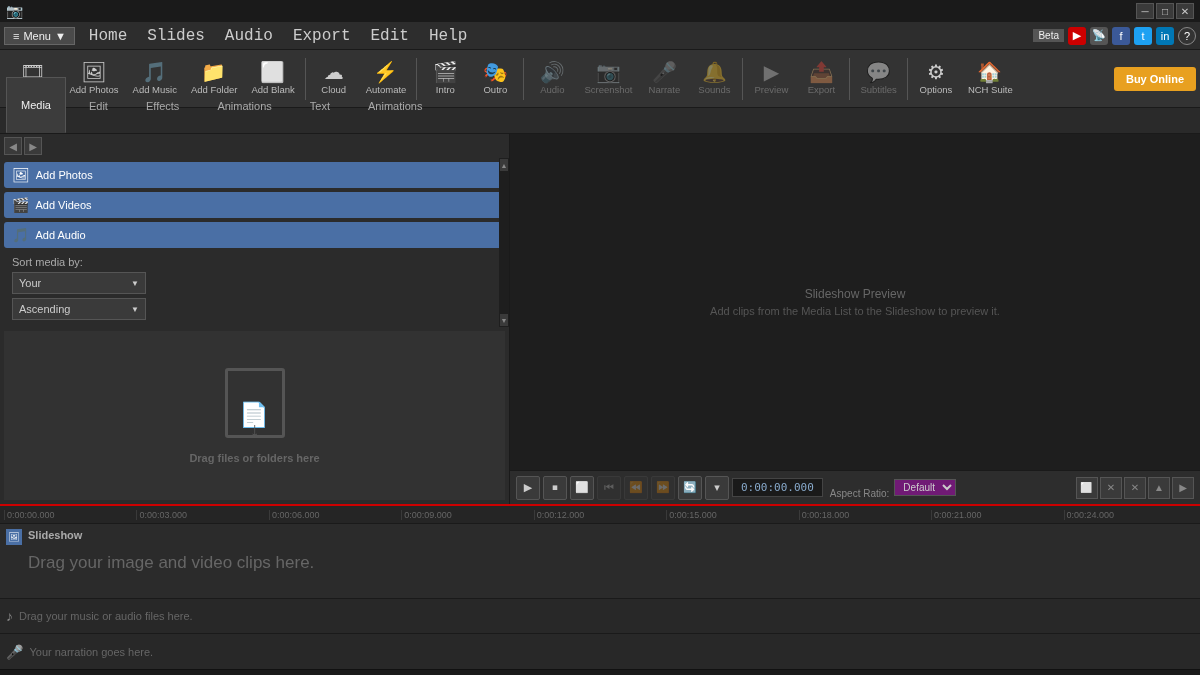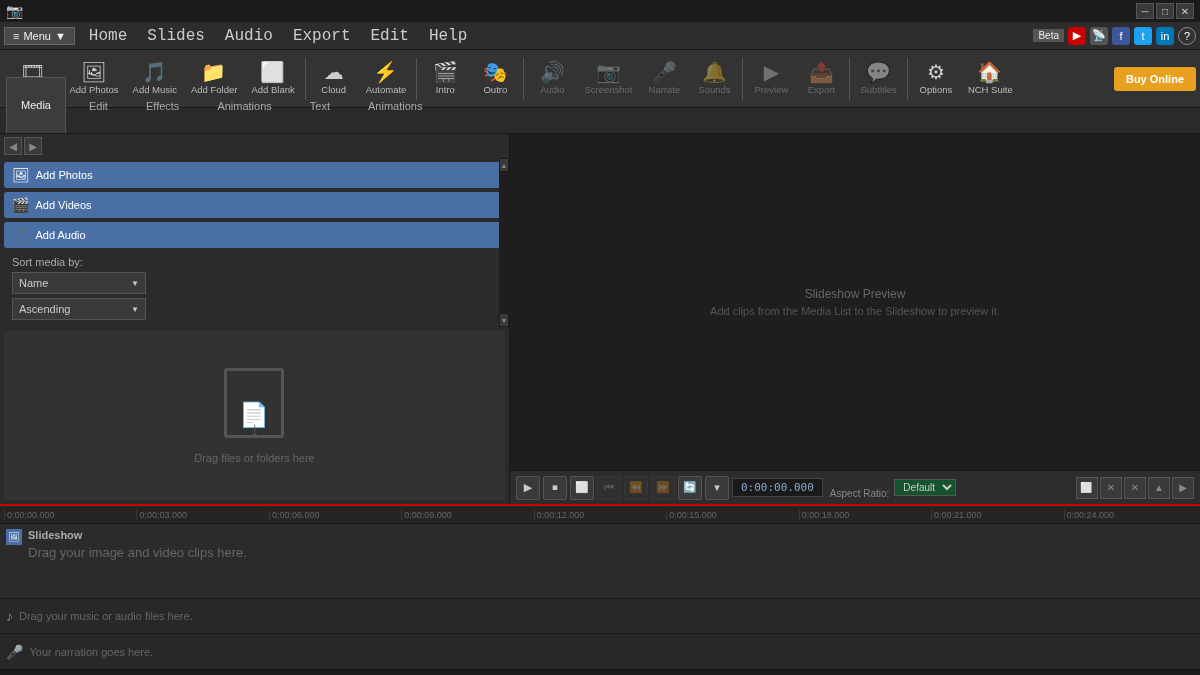--- a/index.html
+++ b/index.html
@@ -218,21 +218,21 @@
         <div class="media-list-btn">
           <span style="font-size:14px;">🎵</span>
           <span>Add Audio</span>
         </div>
 
         <div id="sort-section">
           <div id="sort-label">Sort media by:</div>
 
           <div style="position:relative; margin-bottom:4px;">
             <div style="width:134px; height:22px; background:#3a3a3a; border:1px solid #555; color:#ccc; font-size:11px; display:flex; align-items:center; justify-content:space-between; padding:0 6px; cursor:pointer;">
-              <span>Name</span>
+              <span>Your</span>
               <span style="font-size:8px;">▼</span>
             </div>
           </div>
 
           <div style="position:relative; margin-bottom:4px;">
             <div style="width:134px; height:22px; background:#3a3a3a; border:1px solid #555; color:#ccc; font-size:11px; display:flex; align-items:center; justify-content:space-between; padding:0 6px; cursor:pointer;">
               <span>Ascending</span>
               <span style="font-size:8px;">▼</span>
             </div>
           </div>
@@ -245,21 +245,21 @@
         <div style="width:8px; height:12px; background:#3a3a3a; margin:1px; position:absolute; bottom:0; display:flex; align-items:center; justify-content:center; font-size:7px; color:#888;">▼</div>
       </div>
     </div>
 
     <div style="flex:1; background:#323232; display:flex; align-items:center; justify-content:center; margin:4px; min-height:100px;">
       <div style="text-align:center; color:#666;">
         <div style="width:60px; height:70px; border:3px solid #555; border-radius:3px; margin:0 auto 8px; display:flex; align-items:flex-end; justify-content:center; padding-bottom:6px; position:relative;">
           <span style="font-size:24px; color:#555;">📄</span>
           <div style="position:absolute; bottom:-6px; font-size:20px; color:#555;">↓</div>
         </div>
-        <div style="margin-top:14px;">Drag files or folders here</div>
+        <div style="margin-top:14px;font-weight:bold;">Drag files or folders here</div>
       </div>
     </div>
   </div>
 
   <div id="right-panel" style="flex:1; background:#2b2b2b; display:flex; flex-direction:column;">
 
     <div id="preview-area" style="flex:1; background:#1e1e1e; position:relative; display:flex; align-items:center; justify-content:center; flex-direction:column;">
       <div id="preview-text" style="">
         <div style="font-size:12px; color:#666; margin-bottom:4px;">Slideshow Preview</div>
         <div style="font-size:11px; color:#555;">Add clips from the Media List to the Slideshow to preview it.</div>
@@ -270,21 +270,21 @@
       <div class="transport-btn">▶</div>
       <div class="transport-btn">⏹</div>
       <div class="transport-btn">⬜</div>
       <div class="transport-btn disabled">⏮</div>
       <div class="transport-btn disabled">⏪</div>
       <div class="transport-btn disabled">⏩</div>
       <div class="transport-btn">🔄</div>
       <div class="transport-btn">▾</div>
       <div id="timecode" style="background:#1a1a1a; border:1px solid #444; padding:2px 8px; color:#8ac; font-size:11px; font-family:monospace; min-width:90px; text-align:center;">0:00:00.000</div>
       <span style="color:#888; font-size:10px; margin-left:4px;margin-top:12px;">Aspect Ratio:</span>
-      <select style="background:#14532d; border:1px solid #555; color:#ccc; font-size:10px; padding:1px 4px; margin-left:2px;">
+      <select style="background:#701a75; border:1px solid #555; color:#ccc; font-size:10px; padding:1px 4px; margin-left:2px;">
         <option>Default</option>
       </select>
       <div style="margin-left:auto; display:flex; gap:2px;">
         <div class="transport-right-btn">⬜</div>
         <div class="transport-right-btn">✕</div>
         <div class="transport-right-btn">✕</div>
         <div class="transport-right-btn">▲</div>
         <div class="transport-right-btn">▶</div>
       </div>
     </div>
@@ -306,21 +306,21 @@
 </div>
 
 <div id="timeline-area" style="background:#252525; flex:1; display:flex; flex-direction:column; height:145px;">
 
   <div id="track-slideshow" style="height:75px; background:#2b2b2b; border-bottom:1px solid #1a1a1a; display:flex; align-items:flex-start; padding:5px 6px; gap:6px;">
     <div style="display:flex; flex-direction:column; gap:2px; align-items:center;">
       <div style="width:16px; height:16px; background:#4a6fa5; display:flex; align-items:center; justify-content:center; font-size:9px; color:white;">🖼</div>
     </div>
     <div>
       <div style="font-size:11px; color:#aaa; font-weight:bold;">Slideshow</div>
-      <div style="font-size:13px; color:#666; margin-top:4px;text-align:right;">Drag your image and video clips here.</div>
+      <div style="font-size:17px; color:#666; margin-top:12px;text-align:right;">Drag your image and video clips here.</div>
     </div>
   </div>
 
   <div id="track-audio" style="height:35px; background:#282828; border-bottom:1px solid #1a1a1a; display:flex; align-items:center; padding:4px 6px; gap:6px;">
     <span style="font-size:14px; color:#888;">♪</span>
     <span style="color:#666; font-size:11px;">Drag your music or audio files here.</span>
   </div>
 
   <div id="track-narration" style="height:35px; background:#282828; display:flex; align-items:center; padding:4px 6px; gap:6px;">
     <span style="font-size:14px; color:#888;">🎤</span>

